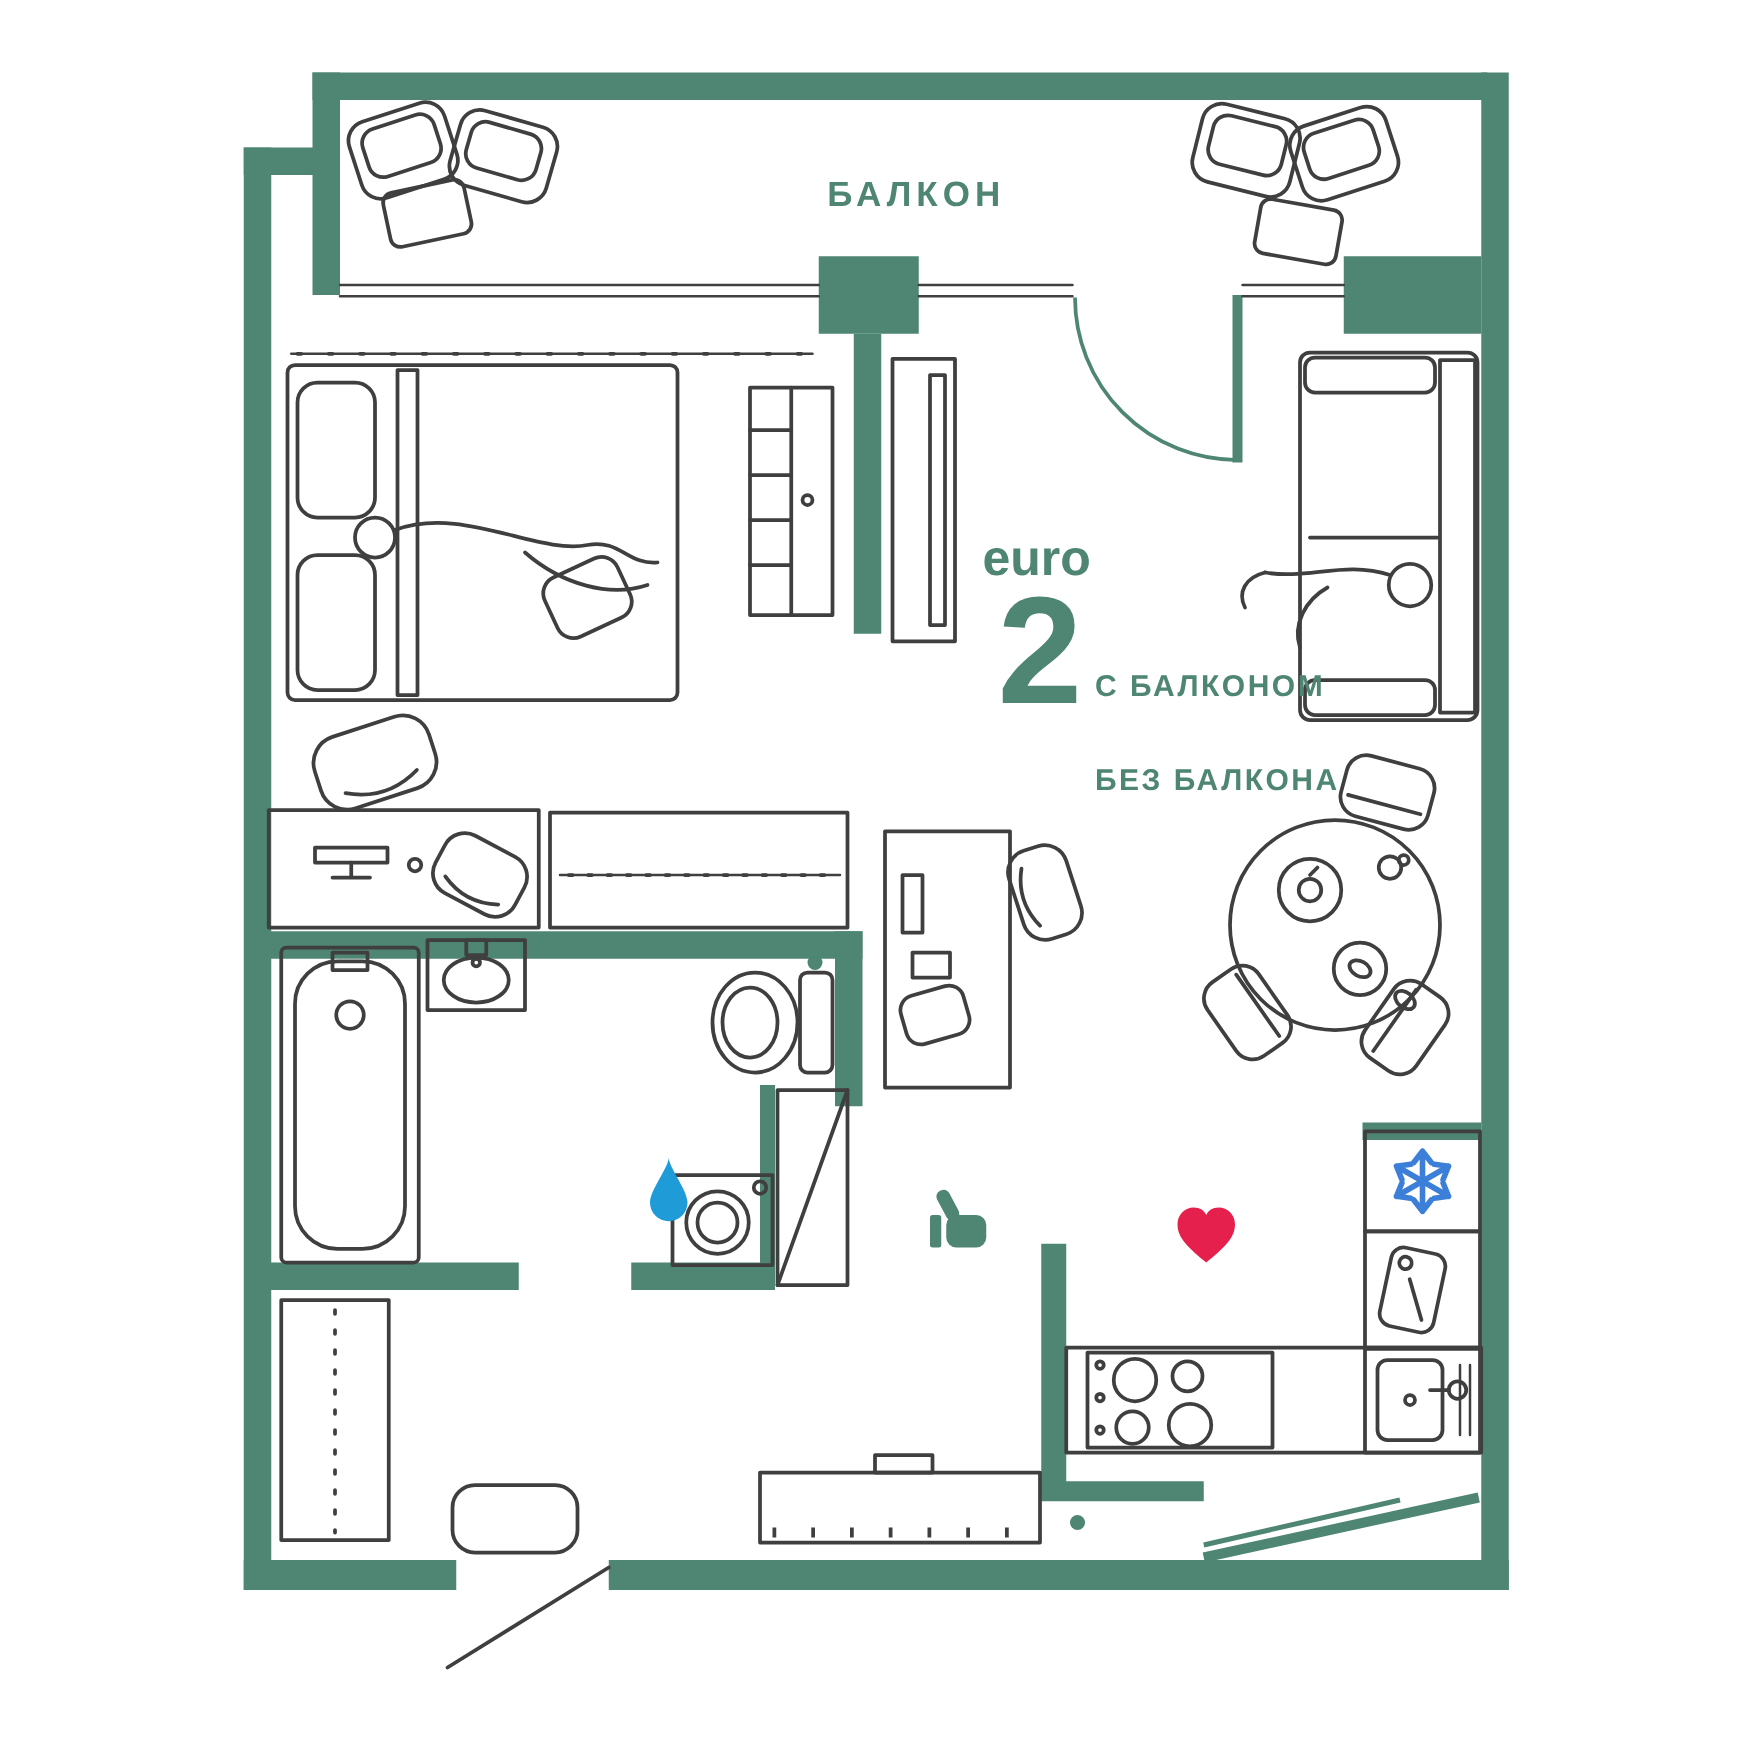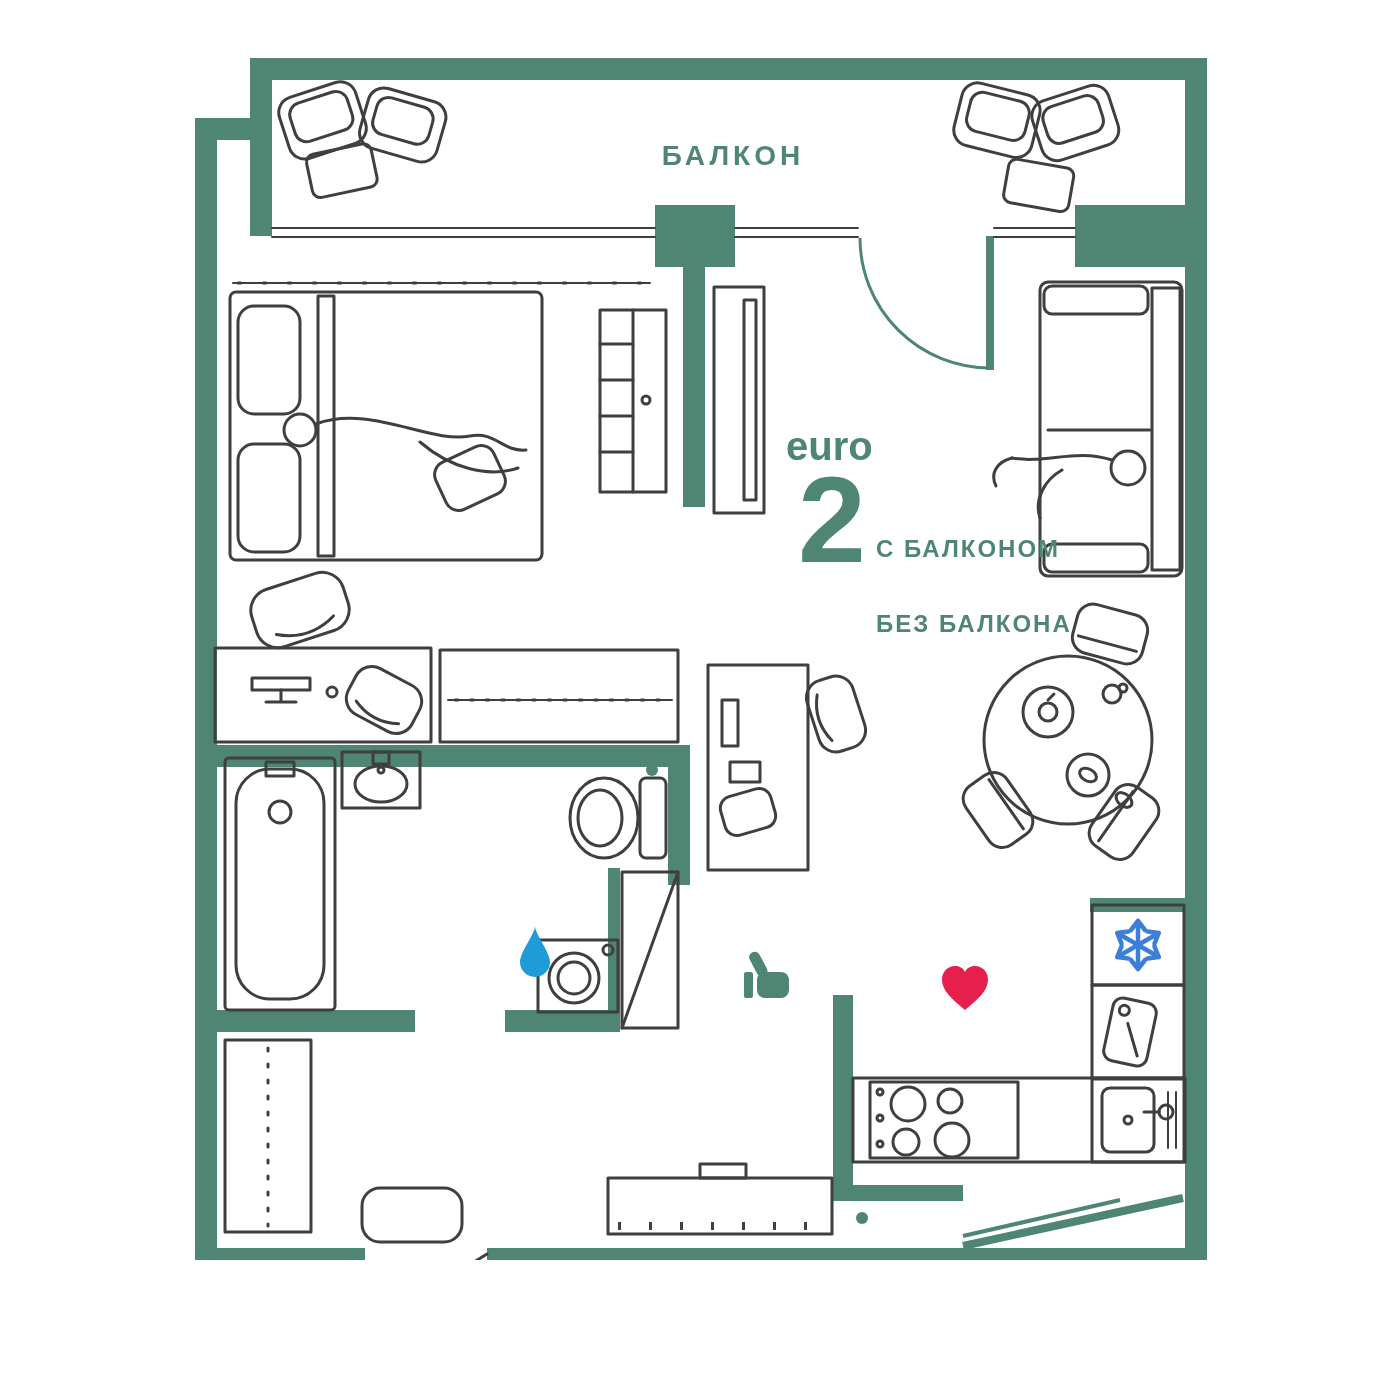--- a/index.html
+++ b/index.html
@@ -1,20 +1,20 @@
 <!DOCTYPE html>
 <html style="--wall: #4e8673; --line: #3f3f3f; --heart: #e5204c; --drop: #1f9cd8; --snowflake: #3c7fd8; --thumb: #4e8673; --background: #ffffff;"><head>
 <meta charset="utf-8">
 <style>
   :root{
     --wall:#4e8673; --line:#3f3f3f; --heart:#e5204c;
     --drop:#1f9cd8; --snowflake:#3c7fd8; --thumb:#4e8673; --background:#ffffff;
   }
   html,body{margin:0;padding:0;background:var(--background);}
-  .canvas{width:1400px;height:1260px;position:relative;background:var(--background);text-decoration:underline;}
+  .canvas{width:1400px;height:1400px;position:relative;background:var(--background);text-decoration:underline;}
   svg{display:block;}
   .wall{fill:var(--wall);stroke:none;}
   .furn{fill:none;stroke:var(--line);stroke-width:3;stroke-linecap:round;stroke-linejoin:round;}
   .thin{stroke-width:2;}
   .teal-line{fill:none;stroke:var(--wall);}
   .label{font-family:"Liberation Sans",sans-serif;font-weight:bold;fill:var(--wall);}
 </style>
 </head>
 <body>
 

